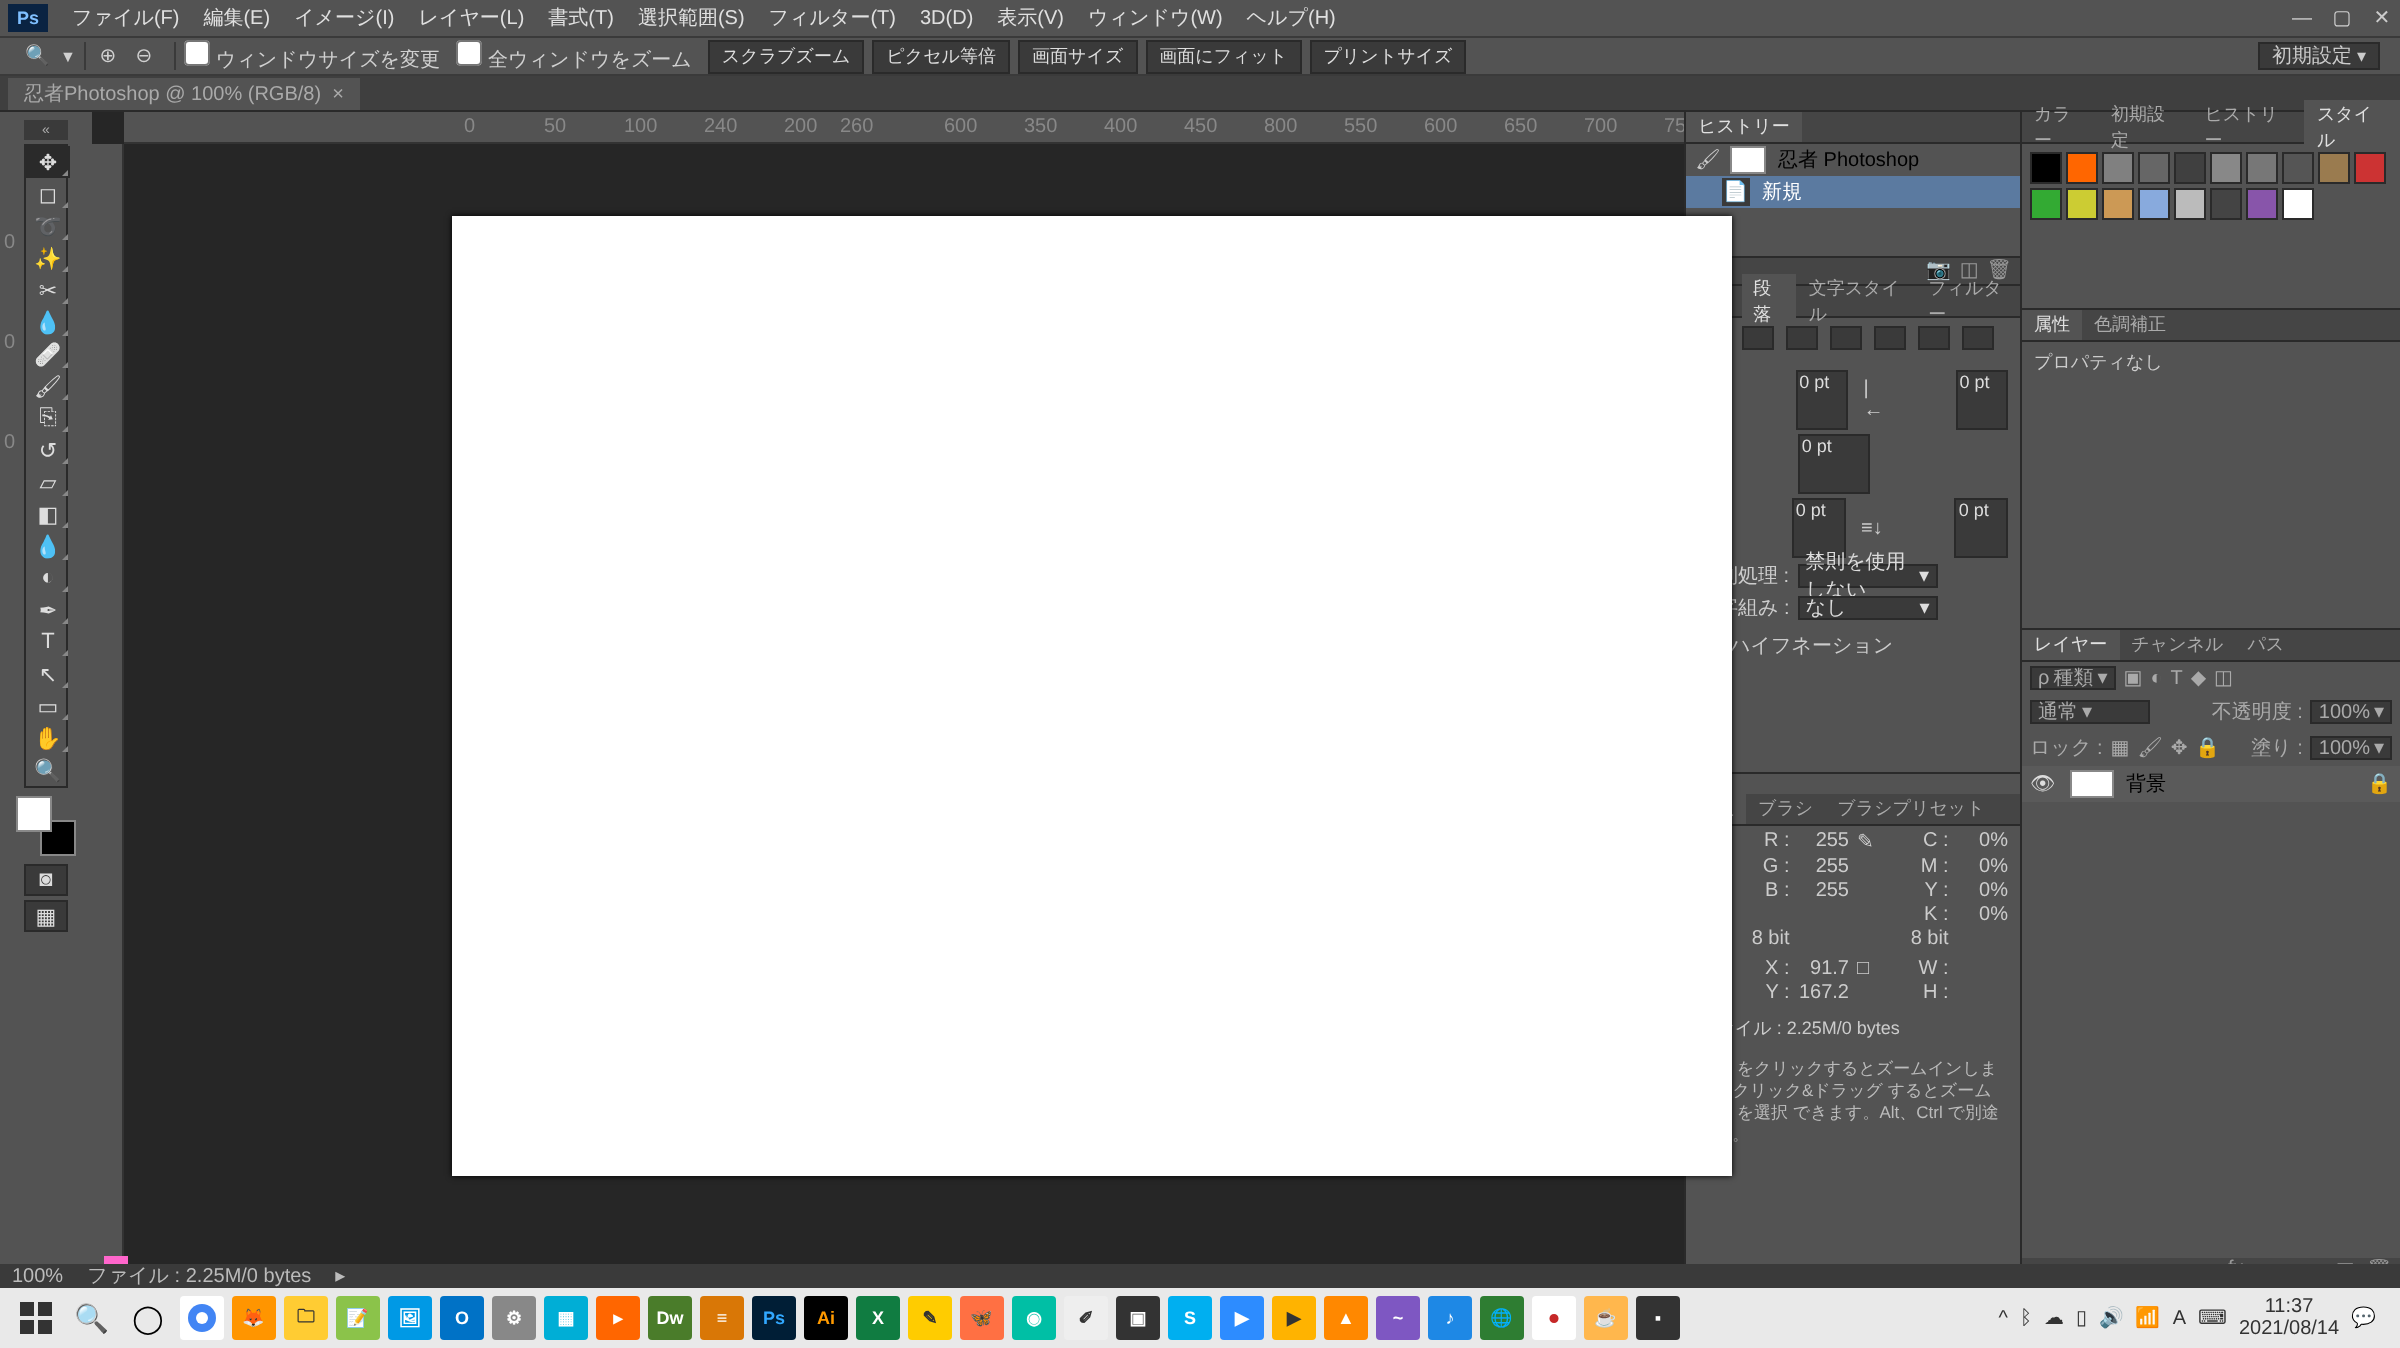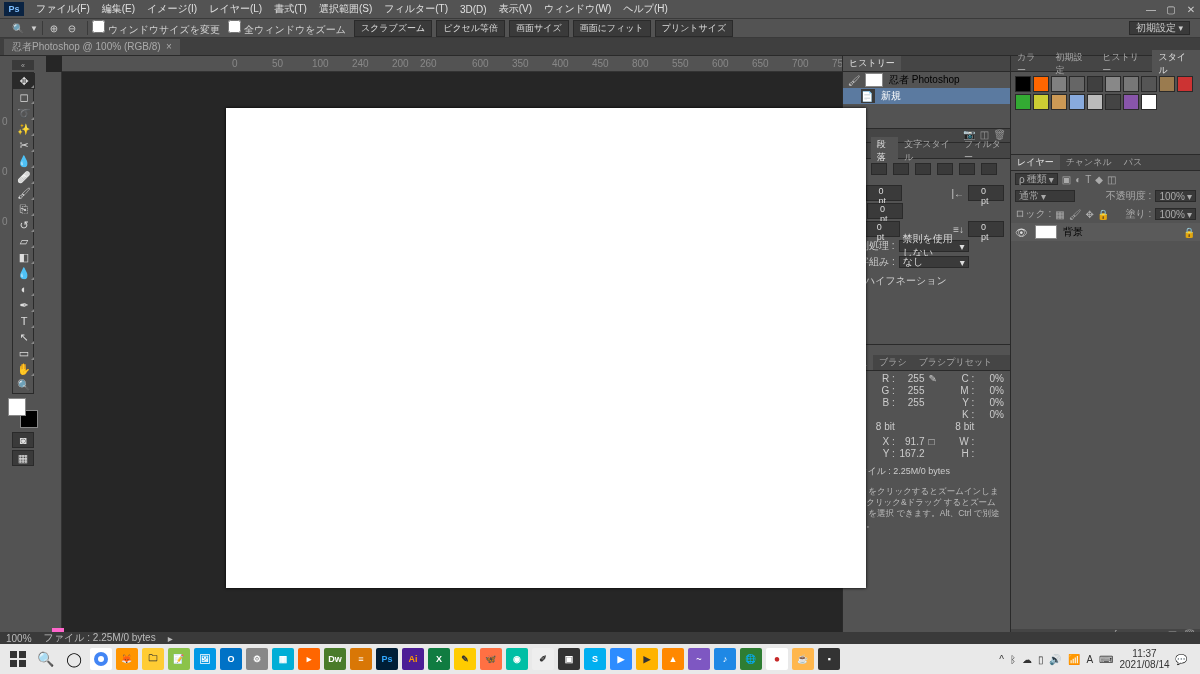--- a/index.html
+++ b/index.html
@@ -58,21 +58,21 @@
 .panel-body { padding:4px 6px; color:#ccc; font-size:9px; }
 .hist-row { display:flex; align-items:center; height:16px; padding:0 4px; }
 .hist-row.sel { background:#5b7aa0; color:#fff; }
 .hist-thumb { width:18px; height:14px; background:#fff; border:1px solid #888; margin-right:6px; }
 .hist-eye { width:14px; height:14px; margin-right:4px; display:flex; align-items:center; justify-content:center; color:#ccc;}
 .hist-icon { width:14px; height:14px; margin-right:6px; background:#3a3a3a; display:flex; align-items:center; justify-content:center;}
 .panel-footer { height:14px; background:#454545; border-top:1px solid #2a2a2a; display:flex; justify-content:flex-end; padding-right:4px; gap:4px; color:#999; font-size:9px;}
 .aligns { display:flex; gap:6px; padding:4px 6px; }
 .align-ic { width:16px; height:12px; background:#3a3a3a; border:1px solid #2a2a2a; }
 .fieldrow { display:flex; align-items:center; margin:2px 0; gap:4px;}
-.inpt { background:#3a3a3a; border:1px solid #2a2a2a; color:#ddd; padding:0 12px; width:36px; height:16px; font-size:9px;}
+.inpt { background:#3a3a3a; border:1px solid #2a2a2a; color:#ddd; padding:0 1px; width:36px; height:30px; font-size:9px;margin-left:32px;}
 .sel-inpt { background:#3a3a3a; border:1px solid #2a2a2a; color:#ddd; padding:0 3px; width:70px; height:12px; font-size:9px; display:flex; align-items:center; justify-content:space-between;}
 .info-grid { display:grid; grid-template-columns:16px 1fr 1fr 16px 1fr 1fr; gap:1px 4px; font-size:9px; color:#ccc; padding:2px 6px;}
 .info-grid .lab{ text-align:right; }
 .info-grid .val{ text-align:right; }
 .hint { padding:4px 6px; color:#bbb; font-size:8.5px; line-height:1.3; }
 
 
 .rightpanels { width:190px; background:#535353; border-left:1px solid #2a2a2a; display:flex; flex-direction:column; }
 .swatchgrid { display:flex; flex-wrap:wrap; gap:2px; padding:4px; }
 .sw { width:16px; height:16px; border:1px solid #2a2a2a; }
@@ -368,20 +368,27 @@
           <div class="sw" style="background: rgb(204, 153, 85);"></div>
           <div class="sw" style="background: rgb(136, 170, 221);"></div>
           <div class="sw" style="background: rgb(187, 187, 187);"></div>
           <div class="sw" style="background: rgb(68, 68, 68);"></div>
           <div class="sw" style="background: rgb(136, 85, 170);"></div>
           <div class="sw" style="background: rgb(255, 255, 255);"></div>
         </div>
       <div style="height:40px;"></div>
     </div>
 
+    <div class="panel" style="height:160px;">
+      <div class="panel-tabs">
+        <div class="ptab active">属性</div>
+        <div class="ptab">色調補正</div>
+      </div>
+      <div class="panel-body">プロパティなし</div>
+    </div>
 
     <div class="panel" style="flex:1">
       <div class="panel-tabs">
         <div class="ptab active">レイヤー</div>
         <div class="ptab">チャンネル</div>
         <div class="ptab">パス</div>
       </div>
       <div class="layer-ctrl">
         <span class="dd">
             <span>ρ</span>
@@ -466,21 +473,21 @@
   <div class="app" style="background:#ffcc33;color:#333">🗀</div>
   <div class="app" style="background:#8bc34a;">📝</div>
   <div class="app" style="background:#0099e5;">🖼</div>
   <div class="app" style="background:#0072c6;">O</div>
   <div class="app" style="background:#888;">⚙</div>
   <div class="app" style="background:#00aed6;">▦</div>
   <div class="app" style="background:#ff6600;">▸</div>
   <div class="app" style="background:#4a7c2a;">Dw</div>
   <div class="app" style="background:#d97706;">≡</div>
   <div class="app" style="background:#001e36;color:#31a8ff">Ps</div>
-  <div class="app" style="background:#4c1d95;color:#ff9a00">Ai</div>
+  <div class="app" style="background:#000000;color:#ff9a00">Ai</div>
   <div class="app" style="background:#107c41;">X</div>
   <div class="app" style="background:#ffcc00;color:#333">✎</div>
   <div class="app" style="background:#ff7043;">🦋</div>
   <div class="app" style="background:#00bfa5;">◉</div>
   <div class="app" style="background:#eee;color:#333">✐</div>
   <div class="app" style="background:#333;">▣</div>
   <div class="app" style="background:#00aff0;">S</div>
   <div class="app" style="background:#2d8cff;">▶</div>
   <div class="app" style="background:#ffb300;color:#333">▶</div>
   <div class="app" style="background:#ff8800;">▲</div>

